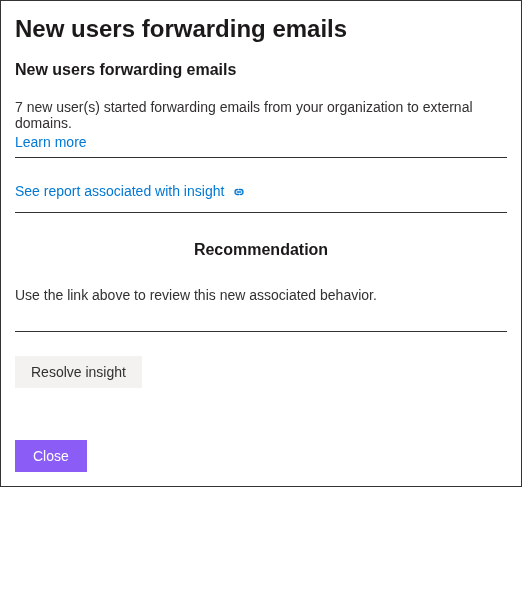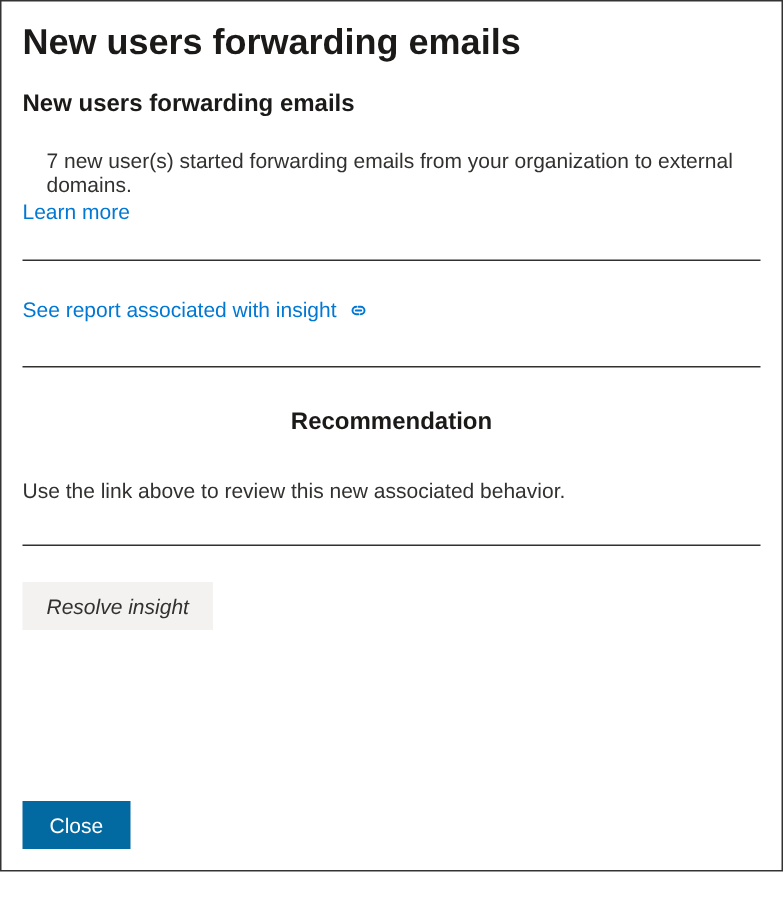--- a/index.html
+++ b/index.html
@@ -5,82 +5,81 @@
     * { box-sizing: border-box; }
     body {
       margin: 0;
       padding: 0;
       font-family: "Segoe UI", -apple-system, BlinkMacSystemFont, sans-serif;
       color: #323130;
       background: #fff;
     }
     .panel {
       width: 522px;
-      height: 581px;
+      height: 487px;
       border: 1px solid #333;
       padding: 10px 14px;
       position: relative;
     }
     .main-title {
       font-size: 24px;
       font-weight: 700;
       margin: 4px 0 18px 0;
       color: #1b1a19;
     }
     .section-title {
       font-size: 16px;
       font-weight: 700;
       margin: 18px 0 14px 0;
       color: #1b1a19;
     }
     .body-text {
       font-size: 14px;
       font-weight: 400;
-      margin: 20px 0 2px 16px;
+      margin: 20px 0 2px 0;
       color: #323130;
     }
     .link {
       font-size: 14px;
       color: #0078d4;
       text-decoration: none;
       cursor: pointer;
       display: inline-block;
     }
     .link-block {
-      margin-bottom: 22px;
+      margin-bottom: 6px;
     }
     .report-link-row {
-      margin: 24px 0 28px 0;
+      margin: 24px 0 12px 0;
     }
     .divider {
       border: none;
       border-top: 1px solid #323130;
       margin: 0;
     }
     .recommendation-text {
       font-size: 14px;
       margin: 28px 0 28px 0;
     }
     .resolve-btn {
       display: inline-block;
       background: #f3f2f1;
       border: none;
       padding: 8px 16px;
       font-size: 14px;
       font-family: inherit;
       color: #323130;
       cursor: pointer;
       margin-top: 24px;
-      font-style: italic;
     }
     .close-btn {
       position: absolute;
       left: 14px;
       bottom: 14px;
-      background: #0369a1;
+      background: #8b5cf6;
       color: #fff;
       border: none;
       padding: 8px 18px;
       font-size: 14px;
       font-family: inherit;
       cursor: pointer;
     }
     .link-icon {
       display: inline-block;
       vertical-align: middle;

